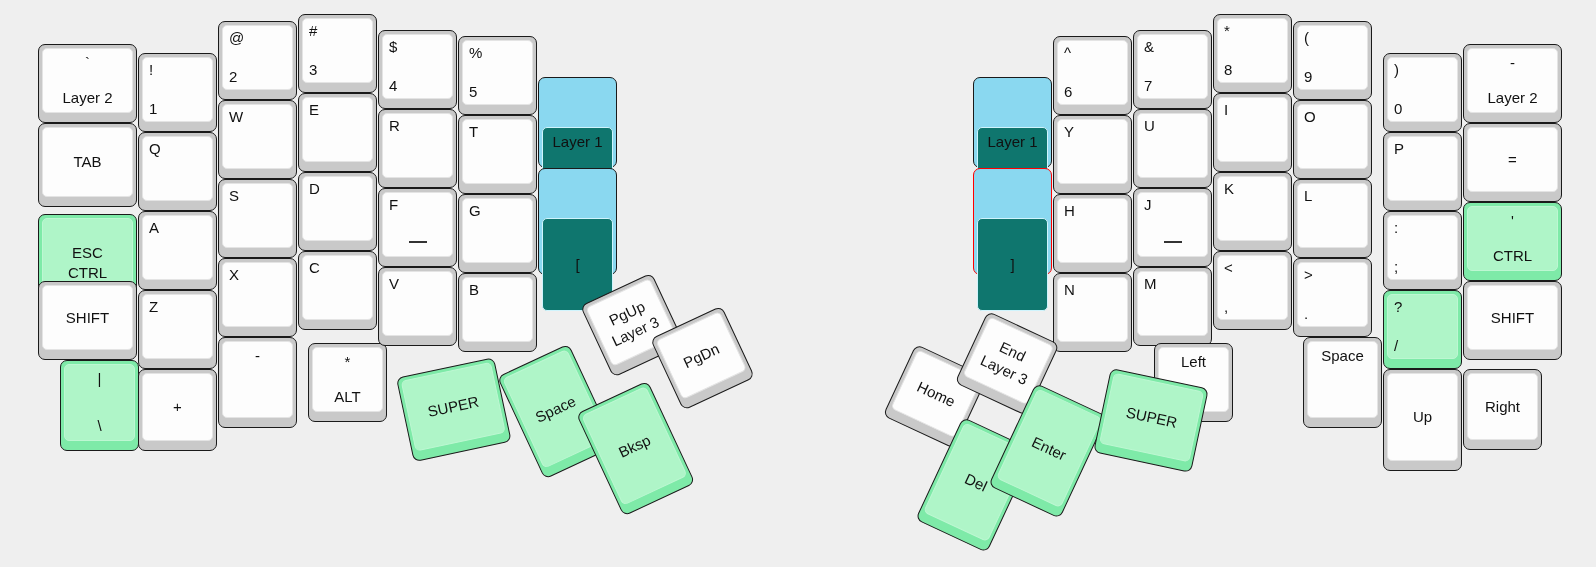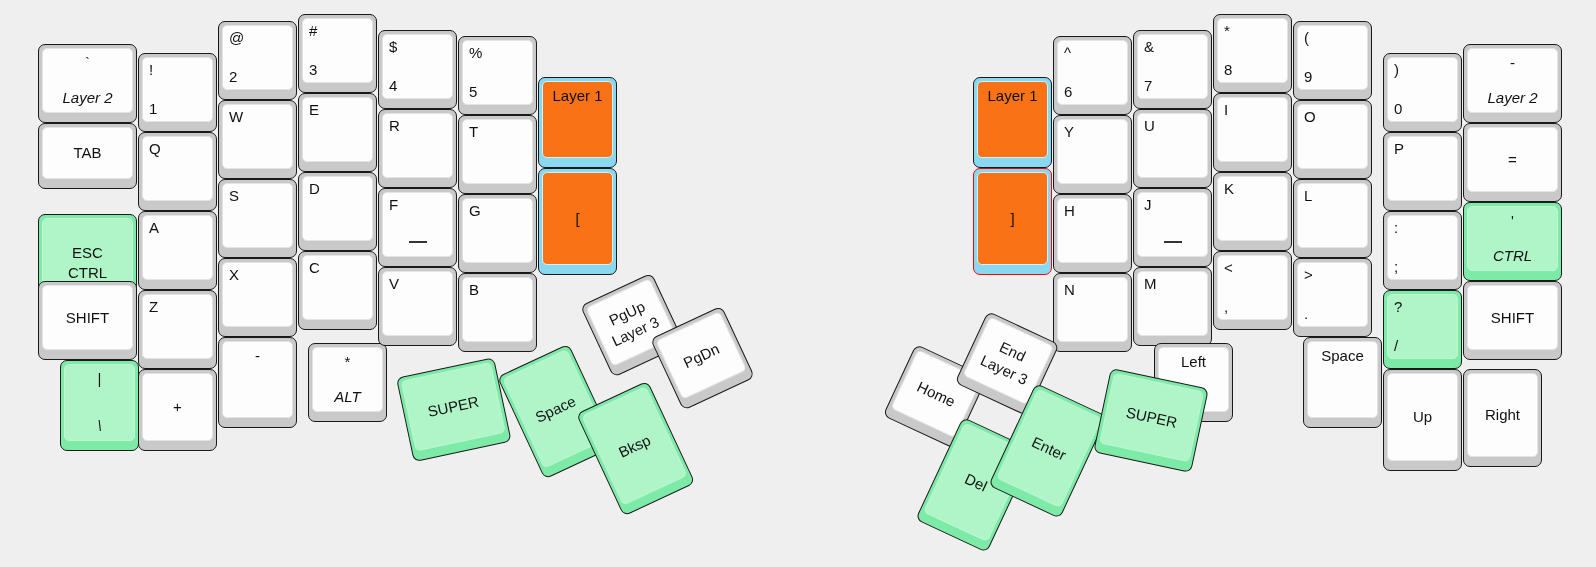--- a/index.html
+++ b/index.html
@@ -40,21 +40,21 @@
     border-radius: 5px;
     background: #fdfdfd;
     border: 1px solid #e4e4e4;
     position: relative;
     overflow: hidden;
   }
   
   .key.green { background: #7eeaa8; }
   .key.green > .cap { background: #aff5c8; border-color: #bdf7d2; }
   .key.cyan  { background: #8ad8f0; }
-  .key.cyan  > .cap { background: #f97316; border-color: #cff4fd; }
+  .key.cyan  > .cap { background: #0f766e; border-color: #cff4fd; margin-top: 46px; }
 
   .key.selected { border-color: #ff0000; }
 
   
   .lg {
     position: absolute;
     color: #111111;
     font-size: 15px;
     line-height: 1.05;
     white-space: pre;
@@ -69,21 +69,20 @@
   }
   .lg.ctu {            
     left: 0; right: 0;
     top: 6px;
     text-align: center;
   }
   .lg.ctl {            
     left: 0; right: 0;
     bottom: 6px;
     text-align: center;
-    font-style: italic;
   }
   .lg.two {            
     left: 0; right: 0;
     top: 50%;
     transform: translateY(-50%);
     text-align: center;
     line-height: 1.35;
   }
 
   
@@ -106,21 +105,21 @@
   <div id="plate">
 
     <div>
 
       <div class="key" style="left:28px;  top:38px;  width:99px; height:79px;">
         <div class="cap">
           <span class="lg ctu">`</span>
           <span class="lg ctl">Layer 2</span>
         </div>
       </div>
-      <div class="key" style="left:28px;  top:117px; width:99px; height:66px;text-decoration:underline;">
+      <div class="key" style="left:28px;  top:117px; width:99px; height:84px;text-decoration:underline;">
         <div class="cap">
           <span class="lg ct">TAB</span>
         </div>
       </div>
       <div class="key green" style="left:28px; top:208px; width:99px; height:103px;">
         <div class="cap">
           <span class="lg two"><span>ESC</span><br><span>CTRL</span></span>
         </div>
       </div>
       <div class="key" style="left:28px;  top:275px; width:99px; height:79px;">
@@ -458,21 +457,21 @@
         <div class="cap">
           <span class="lg ctu">'</span>
           <span class="lg ctl">CTRL</span>
         </div>
       </div>
       <div class="key" style="left:1453px; top:275px; width:99px; height:79px;">
         <div class="cap">
             <span class="lg ct">SHIFT</span>
           </div>
       </div>
-      <div class="key" style="left:1453px; top:363px; width:79px; height:98px;">
+      <div class="key" style="left:1453px; top:363px; width:79px; height:81px;">
         <div class="cap">
             <span class="lg ct">Right</span>
           </div>
       </div>
 
       <div class="key rot" style="left:906px; top:338px; width:79px; height:79px; transform:rotate(25deg);">
         <div class="cap">
             <span class="lg ct">Home</span>
           </div>
       </div>

